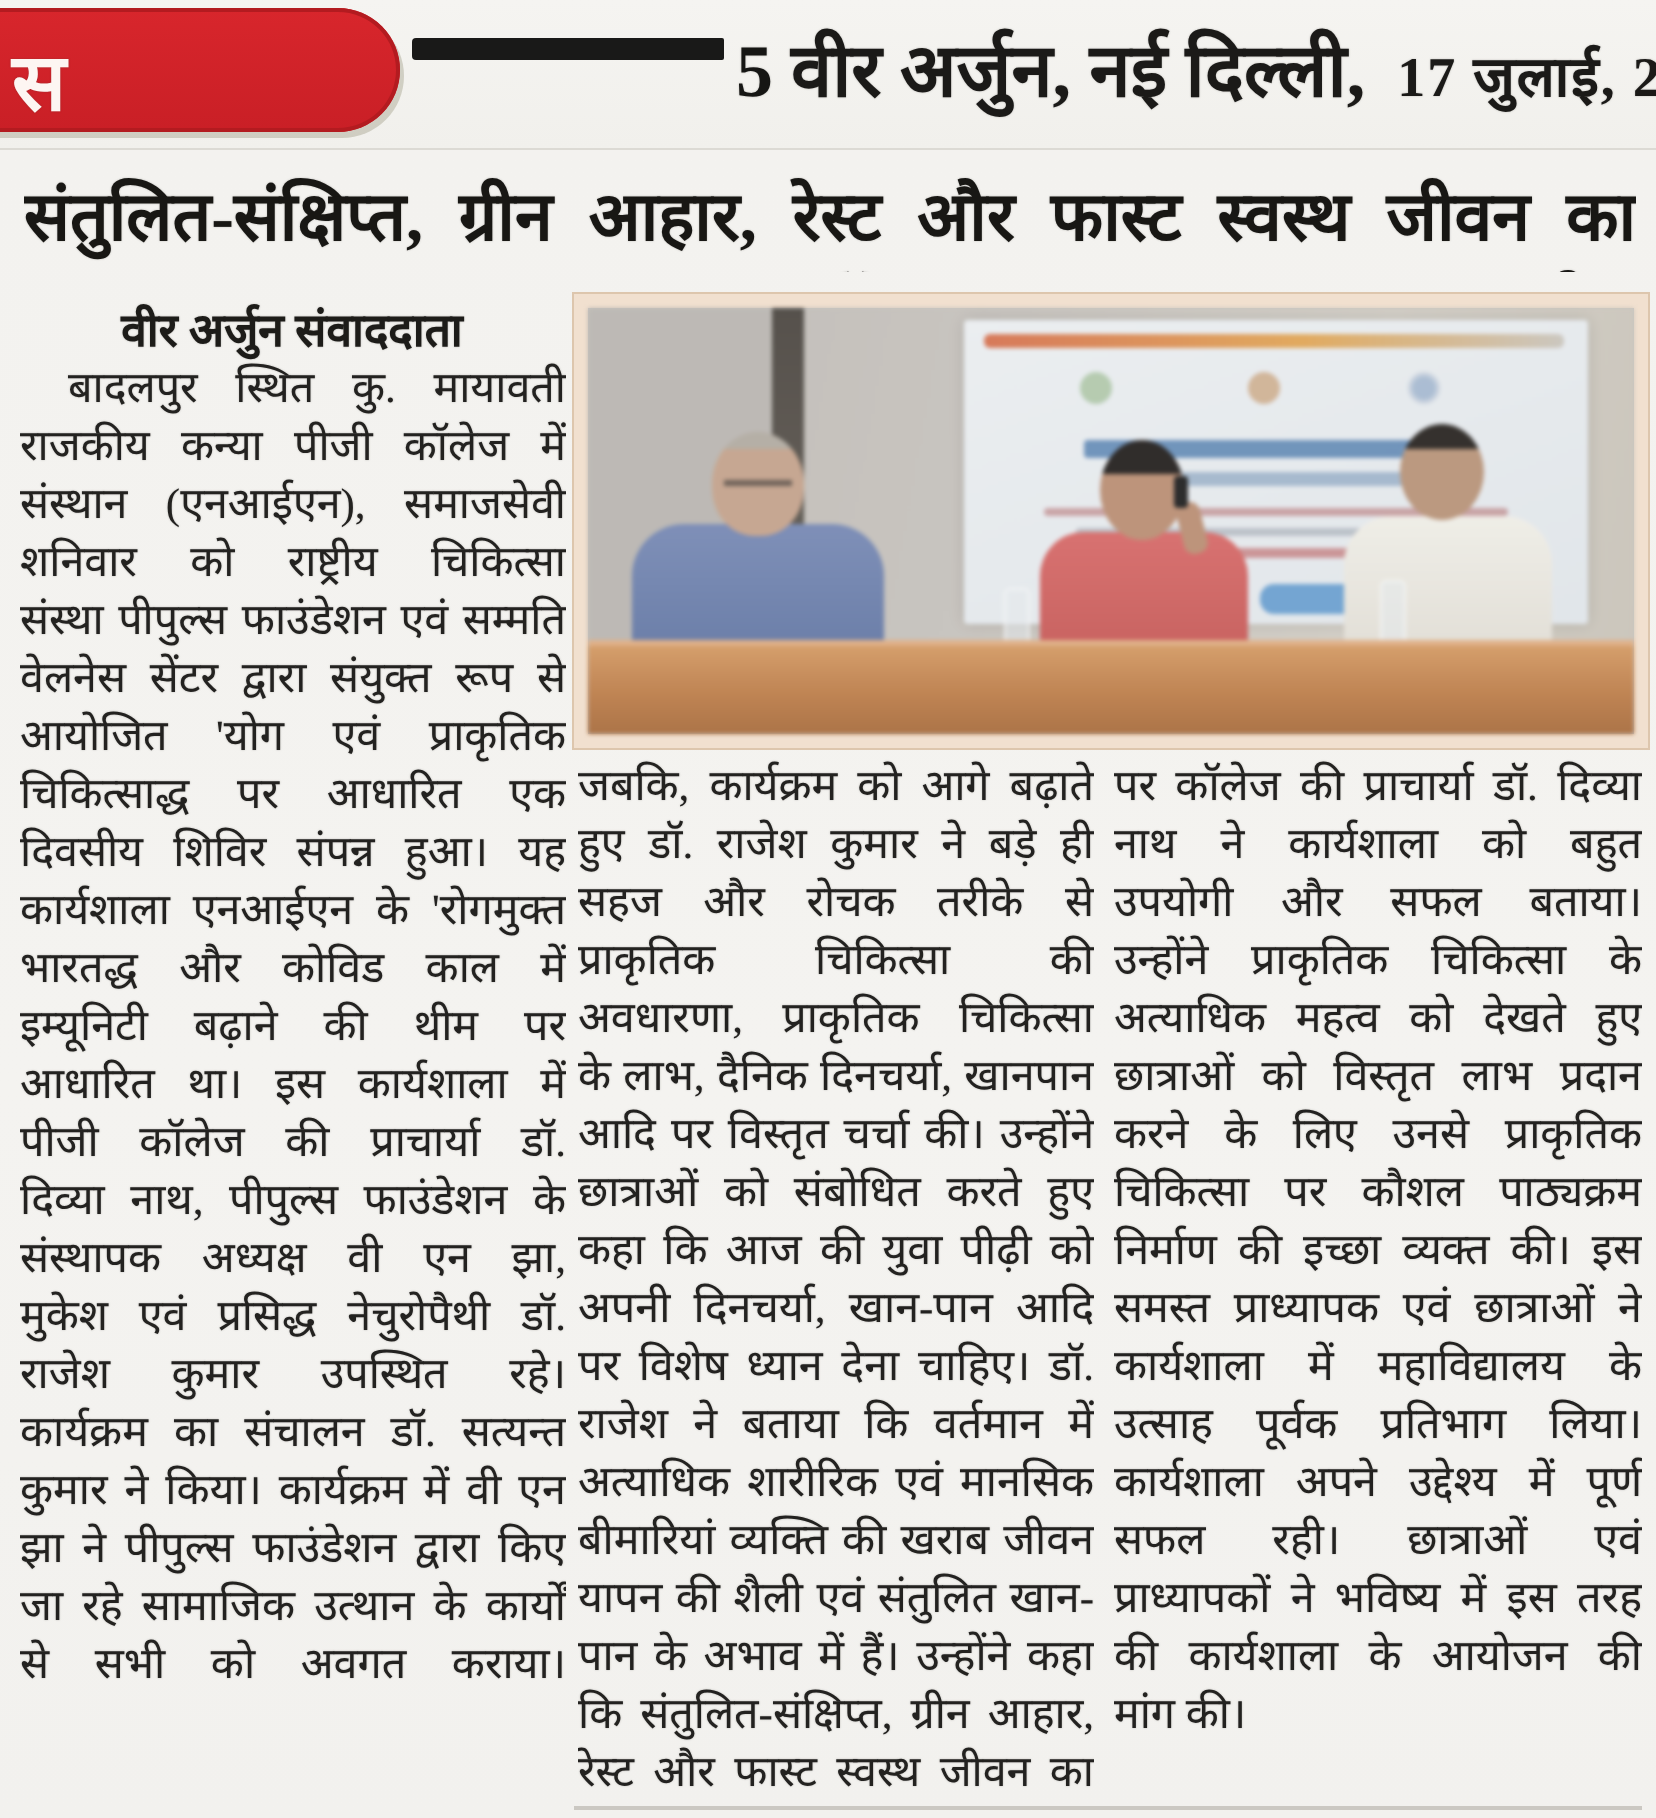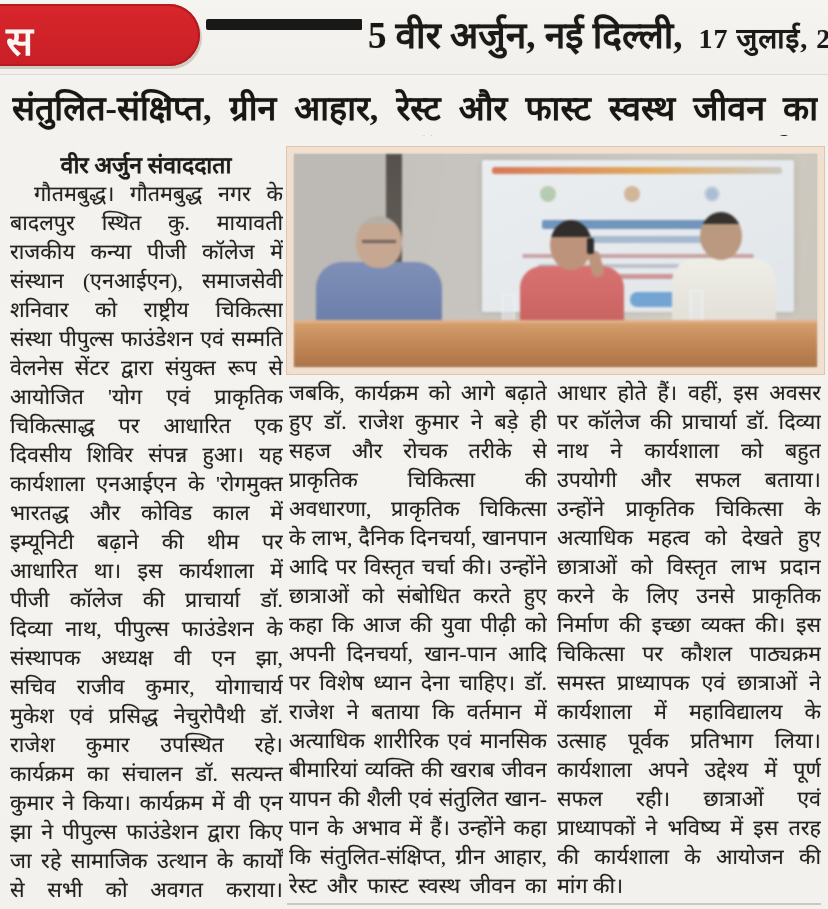--- a/index.html
+++ b/index.html
@@ -137,38 +137,36 @@
       <div class="ph torso-right"></div>
       <div class="ph head-right"></div>
       <div class="ph glass glass1"></div>
       <div class="ph glass glass2"></div>
       <div class="ph table"></div>
     </div>
   </div>
 
   <div class="byline txt">वीर अर्जुन संवाददाता</div>
   <div class="col col1 txt">
-      <div class="line">गौतमबुद्ध। गौतमबुद्ध नगर के</div>
       <div class="line">बादलपुर स्थित कु. मायावती</div>
       <div class="line">राजकीय कन्या पीजी कॉलेज में</div>
       <div class="line">संस्थान (एनआईएन), समाजसेवी</div>
       <div class="line">शनिवार को राष्ट्रीय चिकित्सा</div>
       <div class="line">संस्था पीपुल्स फाउंडेशन एवं सम्मति</div>
       <div class="line">वेलनेस सेंटर द्वारा संयुक्त रूप से</div>
       <div class="line">आयोजित 'योग एवं प्राकृतिक</div>
       <div class="line">चिकित्साद्ध पर आधारित एक</div>
       <div class="line">दिवसीय शिविर संपन्न हुआ। यह</div>
       <div class="line">कार्यशाला एनआईएन के 'रोगमुक्त</div>
       <div class="line">भारतद्ध और कोविड काल में</div>
       <div class="line">इम्यूनिटी बढ़ाने की थीम पर</div>
       <div class="line">आधारित था। इस कार्यशाला में</div>
       <div class="line">पीजी कॉलेज की प्राचार्या डॉ.</div>
       <div class="line">दिव्या नाथ, पीपुल्स फाउंडेशन के</div>
       <div class="line">संस्थापक अध्यक्ष वी एन झा,</div>
-      <div class="line">सचिव राजीव कुमार, योगाचार्य</div>
       <div class="line">मुकेश एवं प्रसिद्ध नेचुरोपैथी डॉ.</div>
       <div class="line">राजेश कुमार उपस्थित रहे।</div>
       <div class="line">कार्यक्रम का संचालन डॉ. सत्यन्त</div>
       <div class="line">कुमार ने किया। कार्यक्रम में वी एन</div>
       <div class="line">झा ने पीपुल्स फाउंडेशन द्वारा किए</div>
       <div class="line">जा रहे सामाजिक उत्थान के कार्यों</div>
       <div class="line">से सभी को अवगत कराया।</div>
     </div>
   <div class="col col2 txt">
       <div class="line">जबकि, कार्यक्रम को आगे बढ़ाते</div>
@@ -184,30 +182,29 @@
       <div class="line">पर विशेष ध्यान देना चाहिए। डॉ.</div>
       <div class="line">राजेश ने बताया कि वर्तमान में</div>
       <div class="line">अत्याधिक शारीरिक एवं मानसिक</div>
       <div class="line">बीमारियां व्यक्ति की खराब जीवन</div>
       <div class="line">यापन की शैली एवं संतुलित खान-</div>
       <div class="line">पान के अभाव में हैं। उन्होंने कहा</div>
       <div class="line">कि संतुलित-संक्षिप्त, ग्रीन आहार,</div>
       <div class="line">रेस्ट और फास्ट स्वस्थ जीवन का</div>
     </div>
   <div class="col col3 txt">
-      <div class="line">आधार होते हैं। वहीं, इस अवसर</div>
       <div class="line">पर कॉलेज की प्राचार्या डॉ. दिव्या</div>
       <div class="line">नाथ ने कार्यशाला को बहुत</div>
       <div class="line">उपयोगी और सफल बताया।</div>
       <div class="line">उन्होंने प्राकृतिक चिकित्सा के</div>
       <div class="line">अत्याधिक महत्व को देखते हुए</div>
       <div class="line">छात्राओं को विस्तृत लाभ प्रदान</div>
       <div class="line">करने के लिए उनसे प्राकृतिक</div>
+      <div class="line">चिकित्सा पर कौशल पाठ्यक्रम</div>
       <div class="line">निर्माण की इच्छा व्यक्त की। इस</div>
-      <div class="line">चिकित्सा पर कौशल पाठ्यक्रम</div>
       <div class="line">समस्त प्राध्यापक एवं छात्राओं ने</div>
       <div class="line">कार्यशाला में महाविद्यालय के</div>
       <div class="line">उत्साह पूर्वक प्रतिभाग लिया।</div>
       <div class="line">कार्यशाला अपने उद्देश्य में पूर्ण</div>
       <div class="line">सफल रही। छात्राओं एवं</div>
       <div class="line">प्राध्यापकों ने भविष्य में इस तरह</div>
       <div class="line">की कार्यशाला के आयोजन की</div>
       <div class="line">मांग की।</div>
     </div>
 

